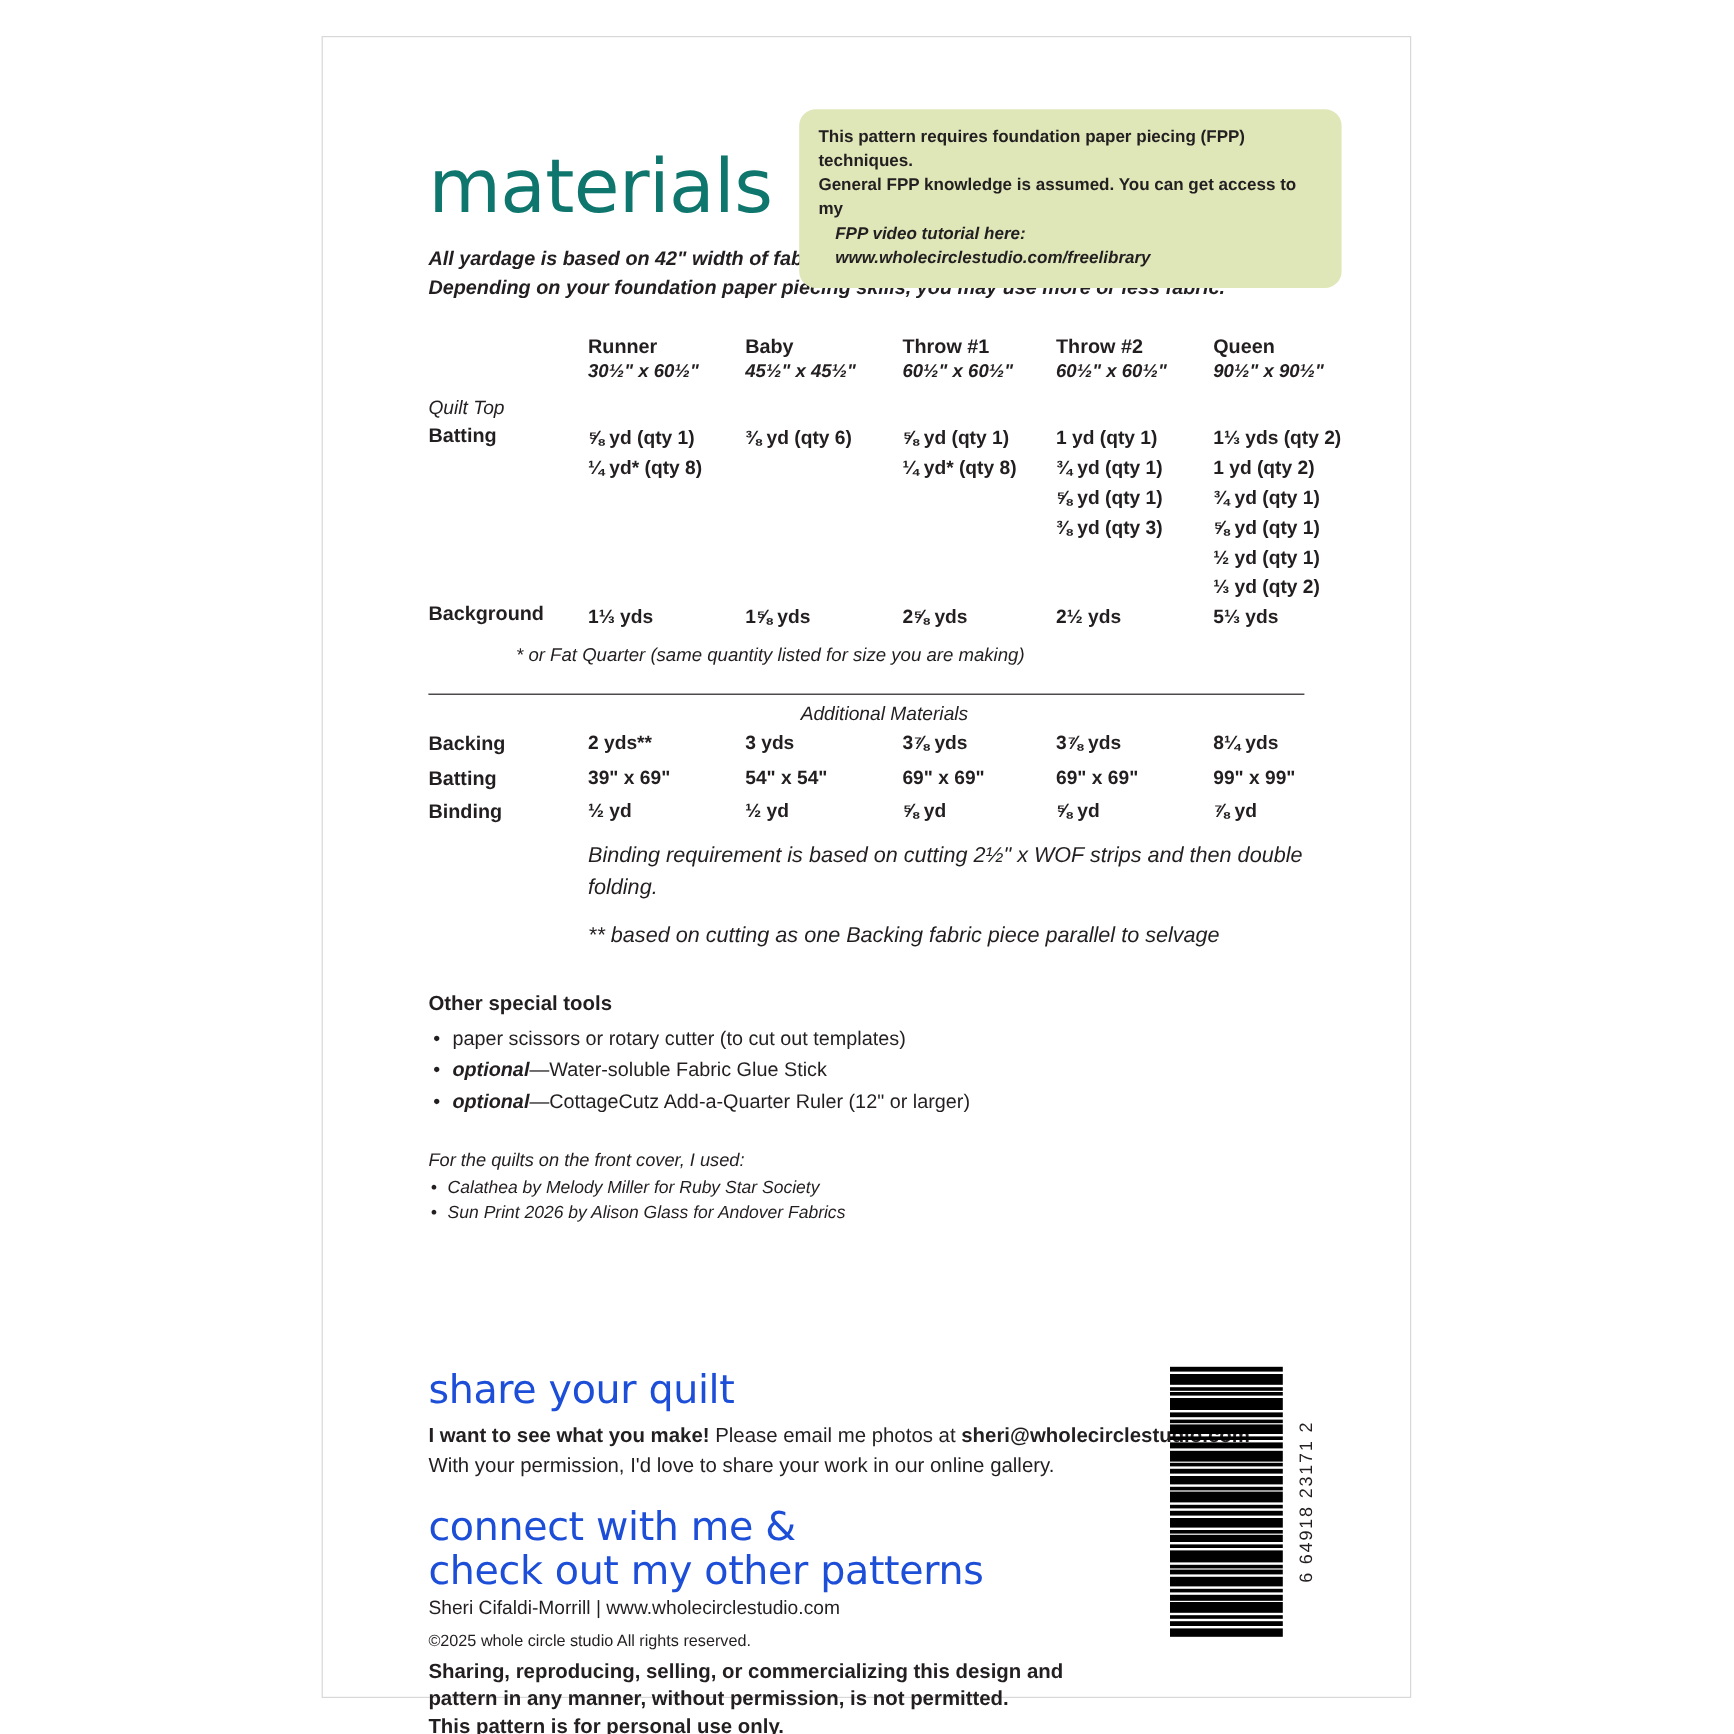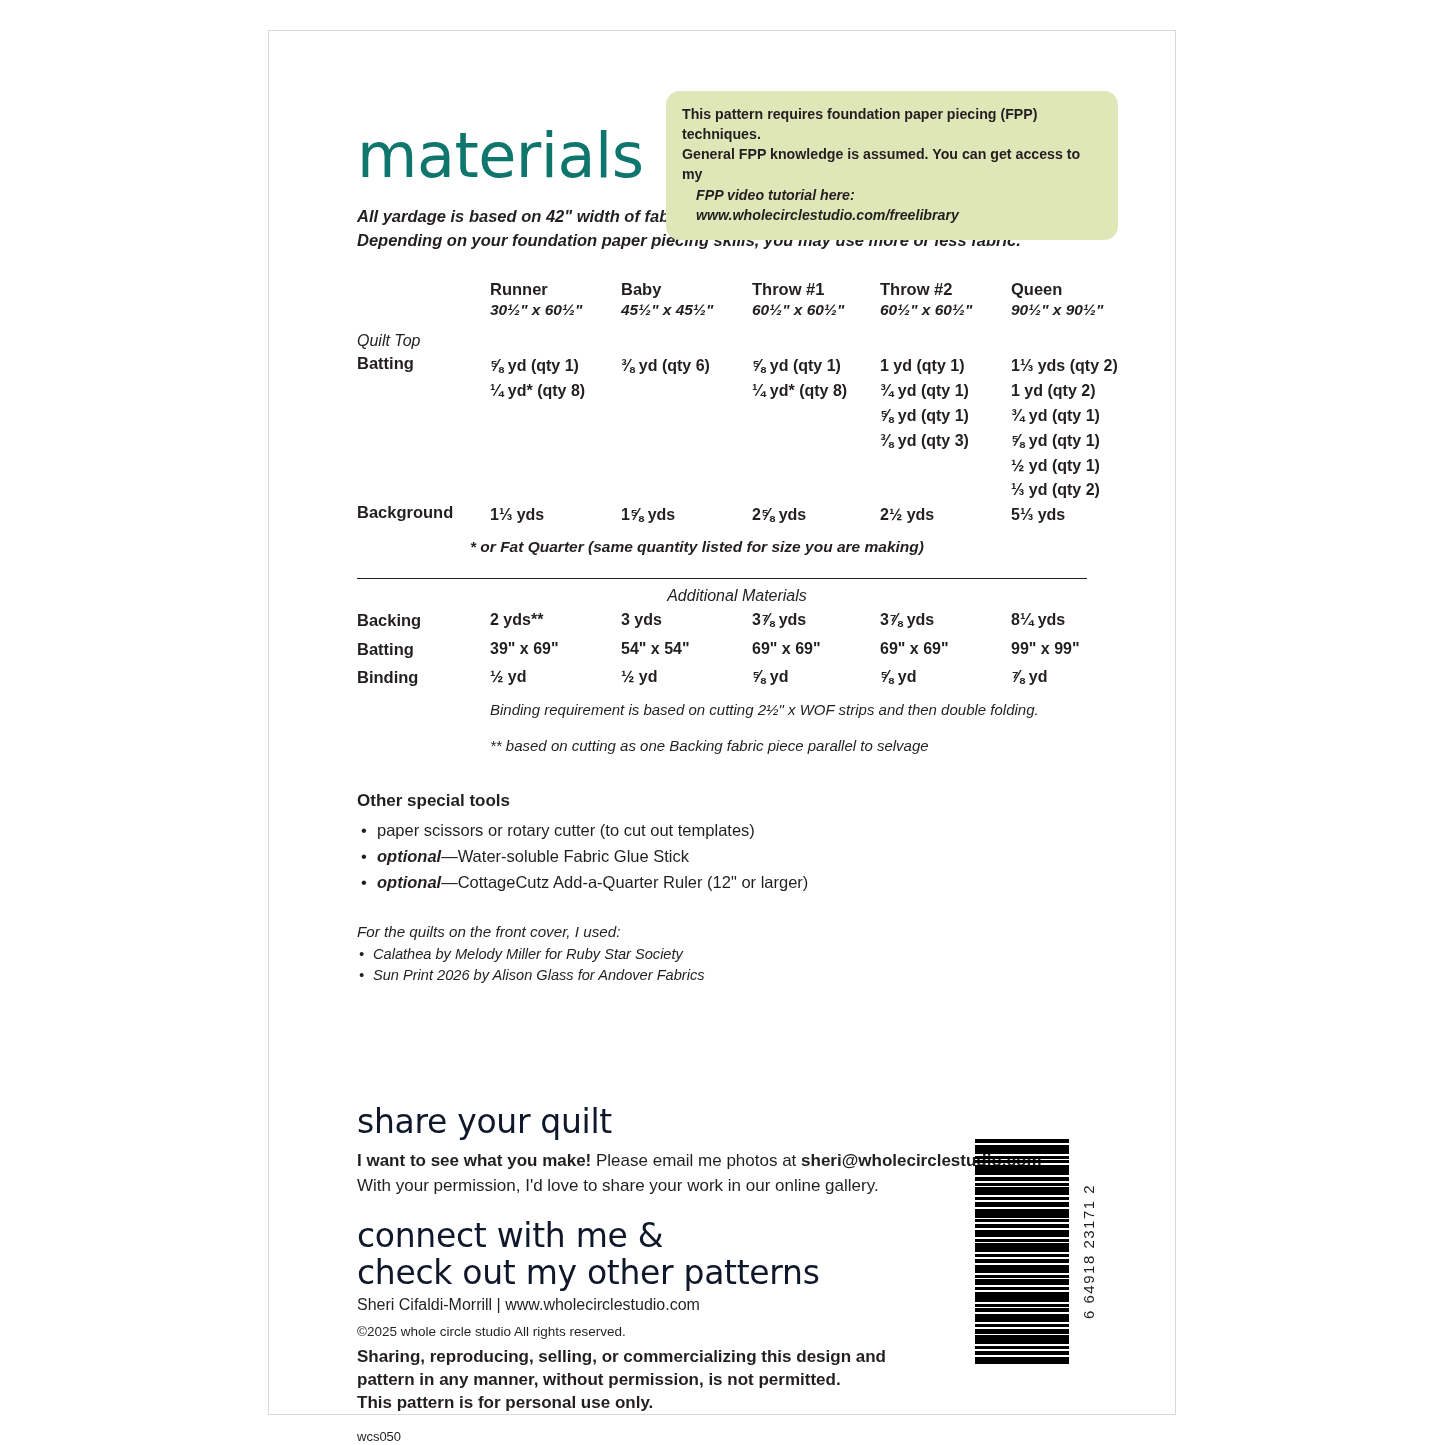--- a/index.html
+++ b/index.html
@@ -115,24 +115,23 @@
     white-space: nowrap;
   }
   .foliage-row {
     margin-top: 4px;
   }
   .bg-row {
     margin-top: 0px;
   }
   .fq-note {
     margin-top: 10px;
-    margin-left: 113px;
+    margin-left: 73px;
     font-style: italic;
     font-size: 15.5px;
-    font-weight: bold;
   }
   .rule {
     margin-top: 22px;
     margin-left: 0px;
     width: 730px;
     height: 1px;
     background: #231f20;
   }
   .addl-title {
     margin-top: 8px;
@@ -145,21 +144,21 @@
   }
   .addl-grid .row-label-bold {
     line-height: 1.62;
   }
   .addl-grid .cellstack div {
     line-height: 1.62;
   }
   .note-small {
     margin-left: 133px;
     font-style: italic;
-    font-size: 15px;
+    font-size: 18px;
     line-height: 1.5;
   }
   .note-small.first { margin-top: 8px; }
   .note-small.second { margin-top: 13px; }
 
   
   .tools {
     margin-top: 34px;
   }
   .tools h3 {
@@ -210,21 +209,21 @@
     left: 2px;
     top: 0;
   }
 
   
   .share {
     margin-top: 118px;
   }
   .h2-green {
     font-size: 33px;
-    color: #0f172a;
+    color: #1d4ed8;
     font-weight: 400;
     font-family: "DejaVu Sans", sans-serif;
     letter-spacing: -0.3px;
     line-height: 1.12;
   }
   .share-line1 {
     margin-top: 8px;
     font-size: 17px;
     line-height: 1.42;
   }

